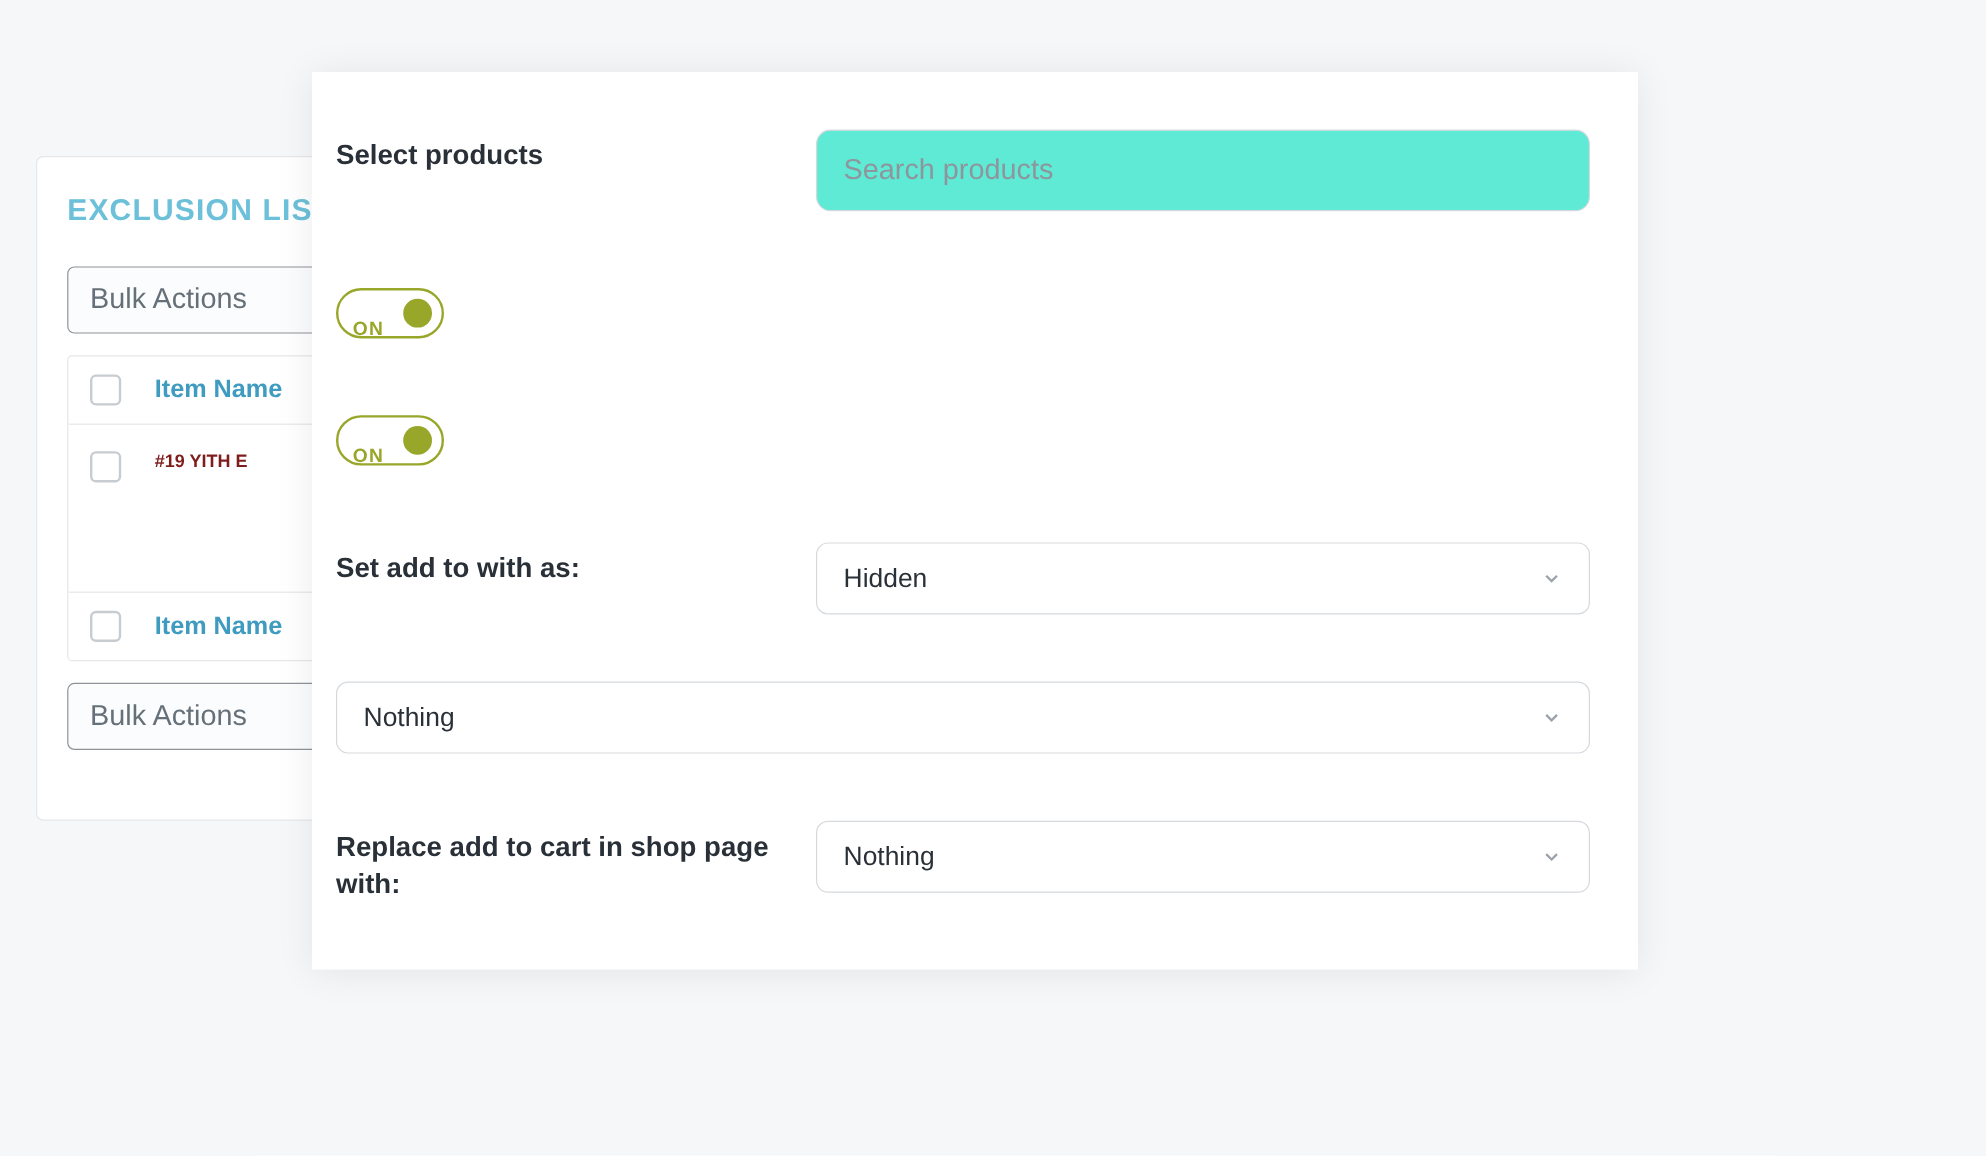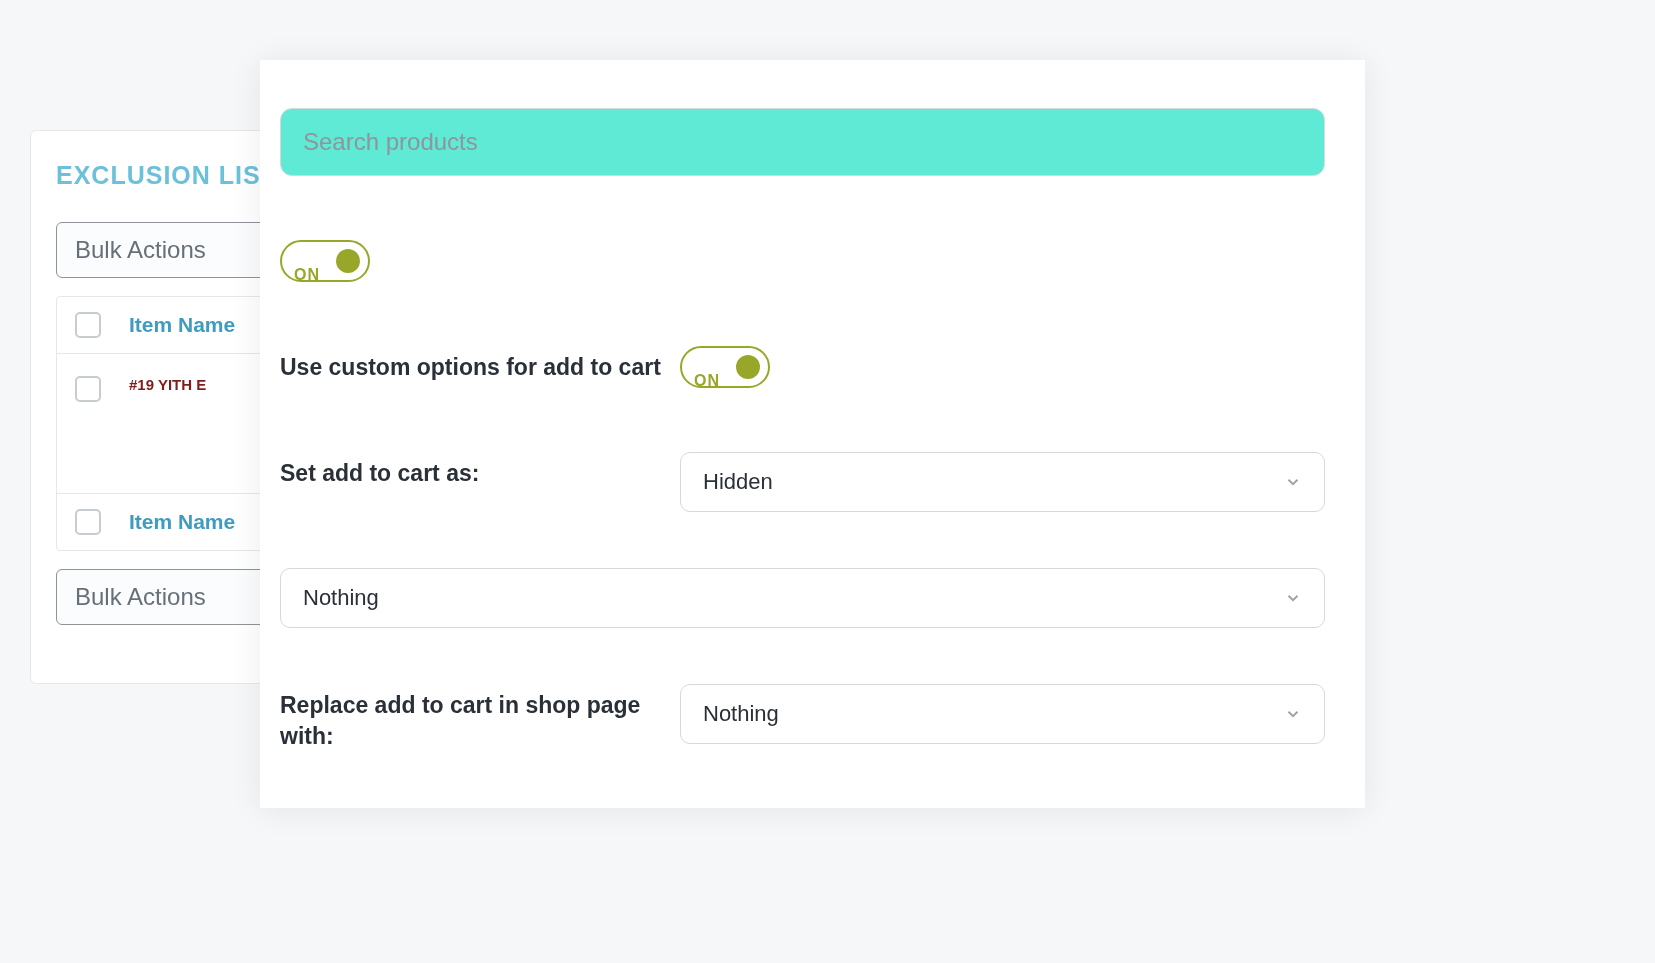--- a/index.html
+++ b/index.html
@@ -195,46 +195,46 @@
   </div>
 
   <div class="bulk-select">
     <span>Bulk Actions</span>
   </div>
 </div>
 
 <div class="front-panel">
 
   <div class="form-row">
+    <div class="form-label">Select products</div>
     <div class="form-control-area">
       <input type="text" class="text-input" placeholder="Search products" style="">
     </div>
   </div>
 
   <div class="form-row">
     <div class="form-control-area">
       <div class="toggle">
         <span class="toggle-label">ON</span>
         <span class="toggle-knob"></span>
       </div>
     </div>
   </div>
 
   <div class="form-row">
-    <div class="form-label">Use custom options for add to cart</div>
     <div class="form-control-area">
       <div class="toggle">
         <span class="toggle-label">ON</span>
         <span class="toggle-knob"></span>
       </div>
     </div>
   </div>
 
   <div class="form-row tight">
-    <div class="form-label">Set add to cart as:</div>
+    <div class="form-label">Set add to with as:</div>
     <div class="form-control-area">
       <div class="select">
         <span class="select-value">Hidden</span>
         <span class="chevron">
           <svg viewBox="0 0 24 24" fill="none" stroke="#9aa1a8" stroke-width="2.5">
               <polyline points="6 9 12 15 18 9"></polyline>
             </svg>
         </span>
       </div>
     </div>

